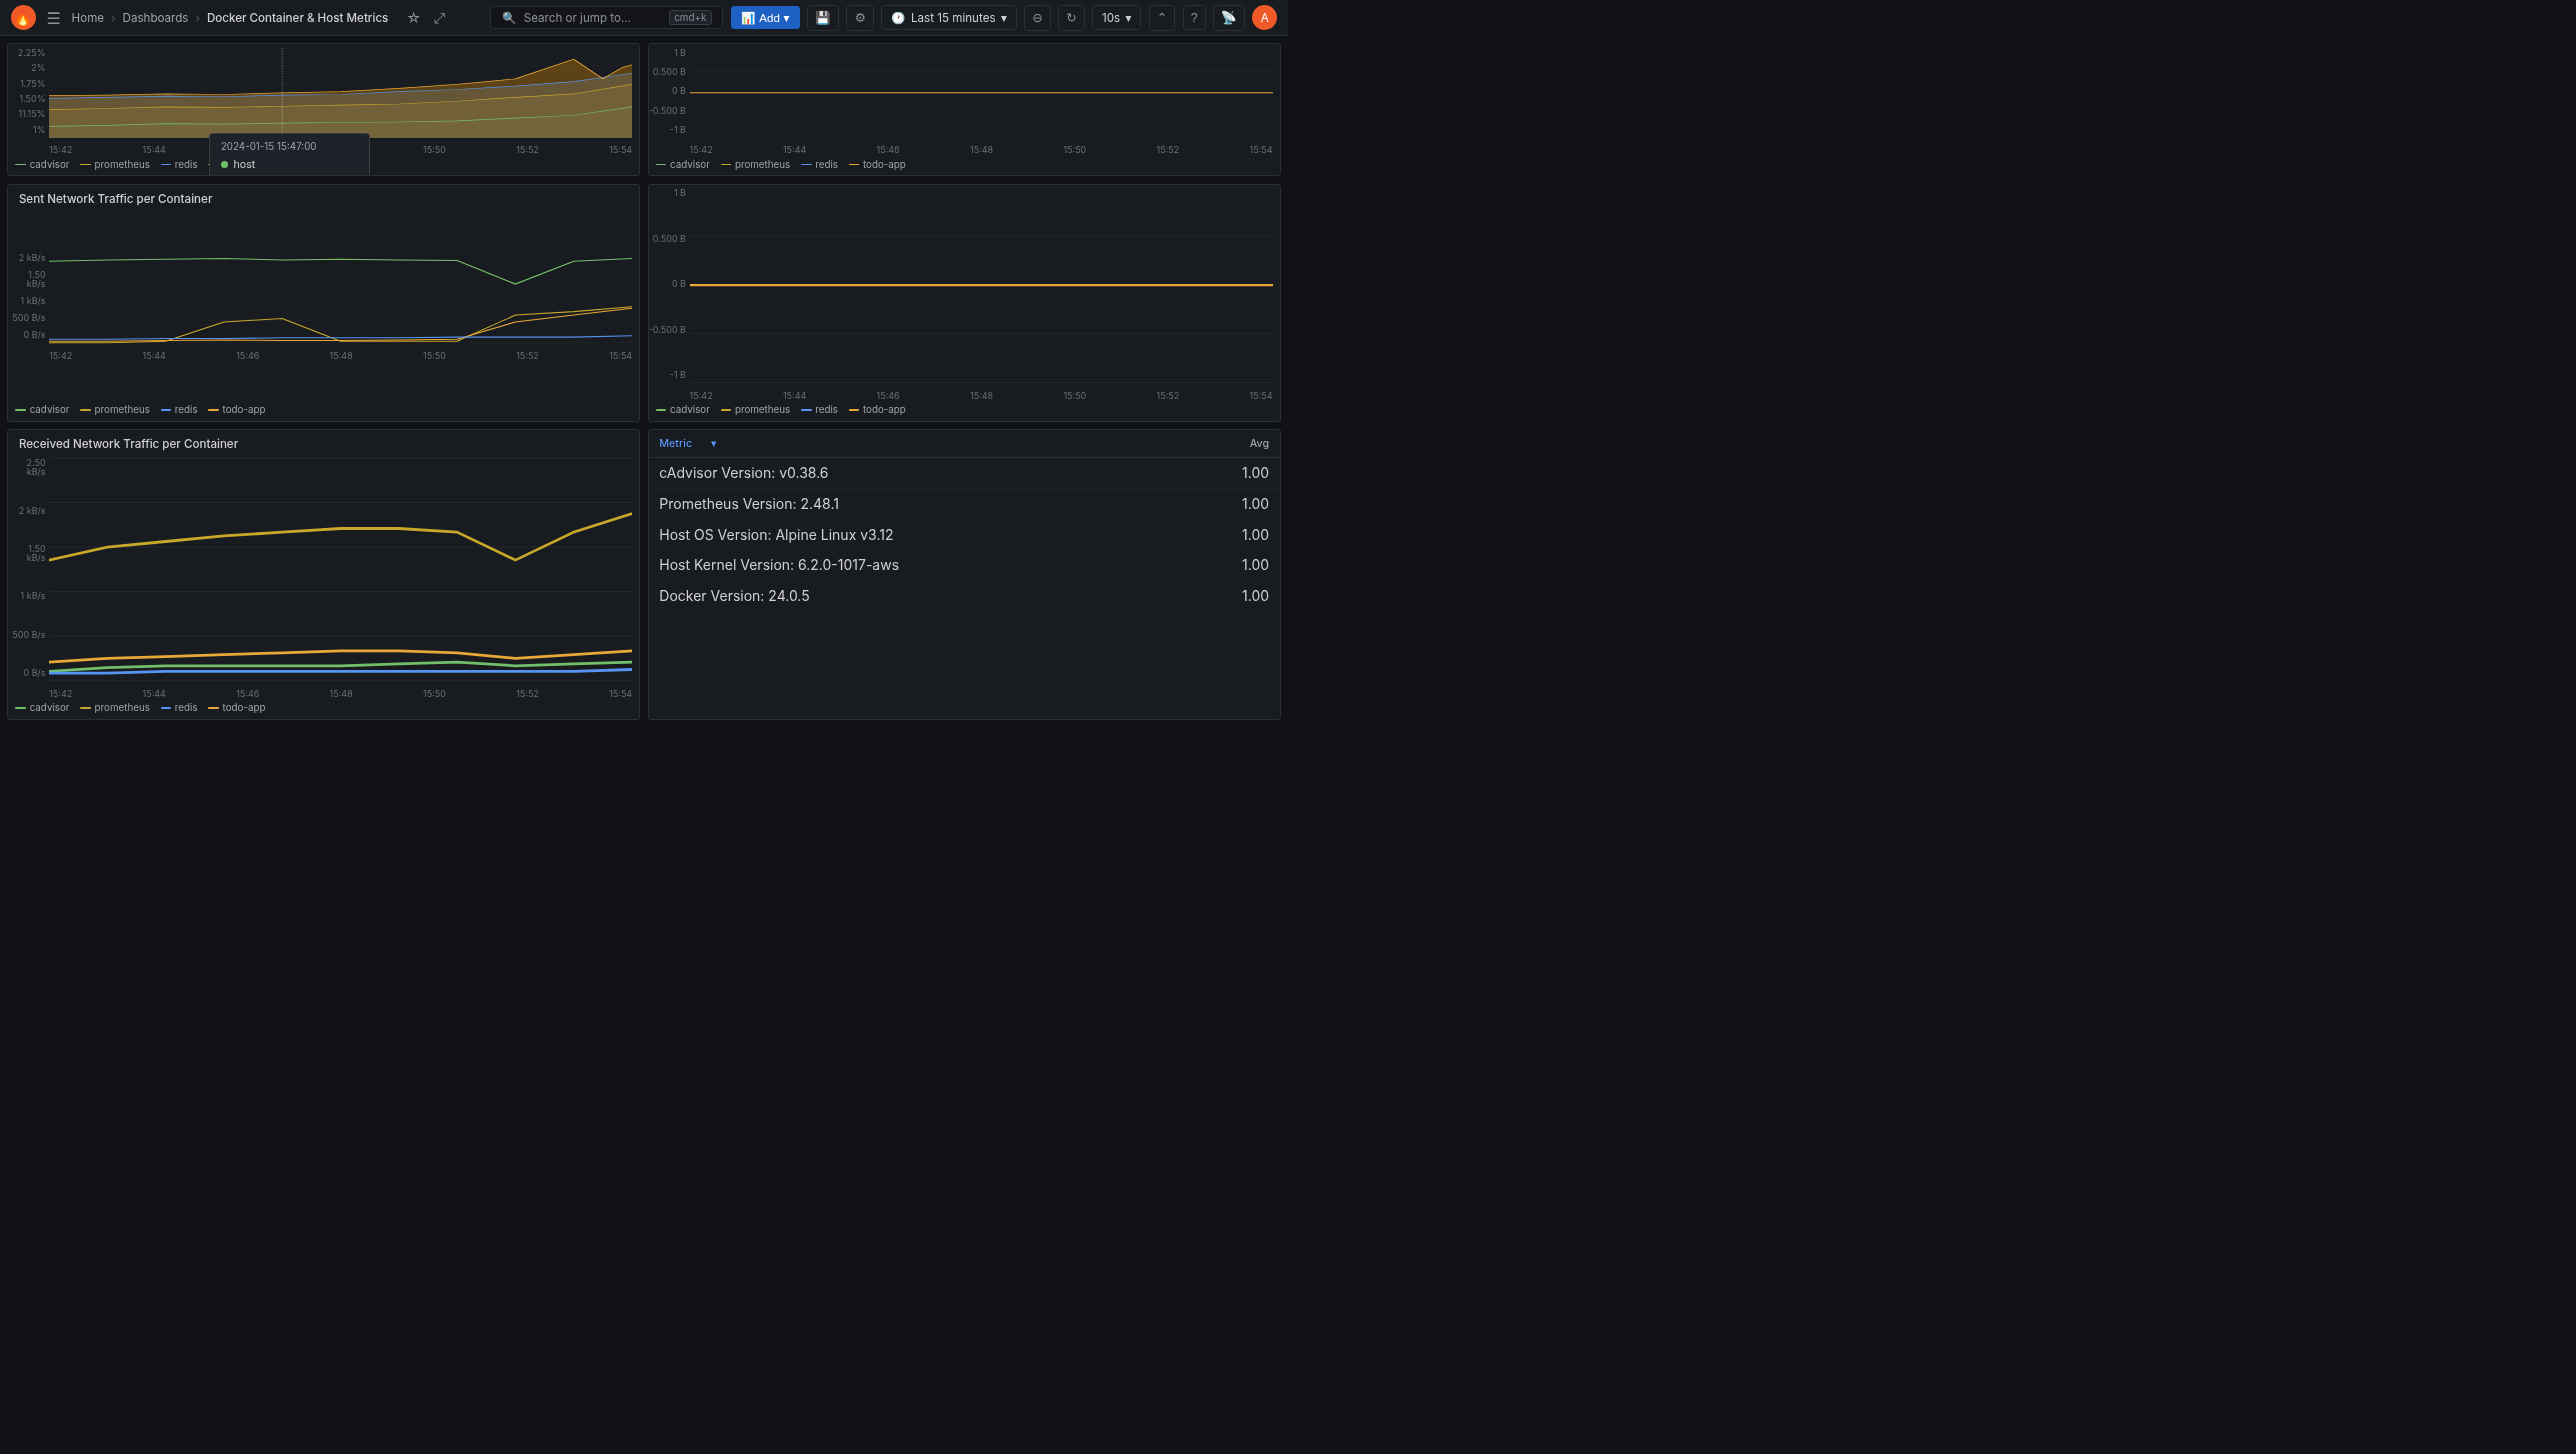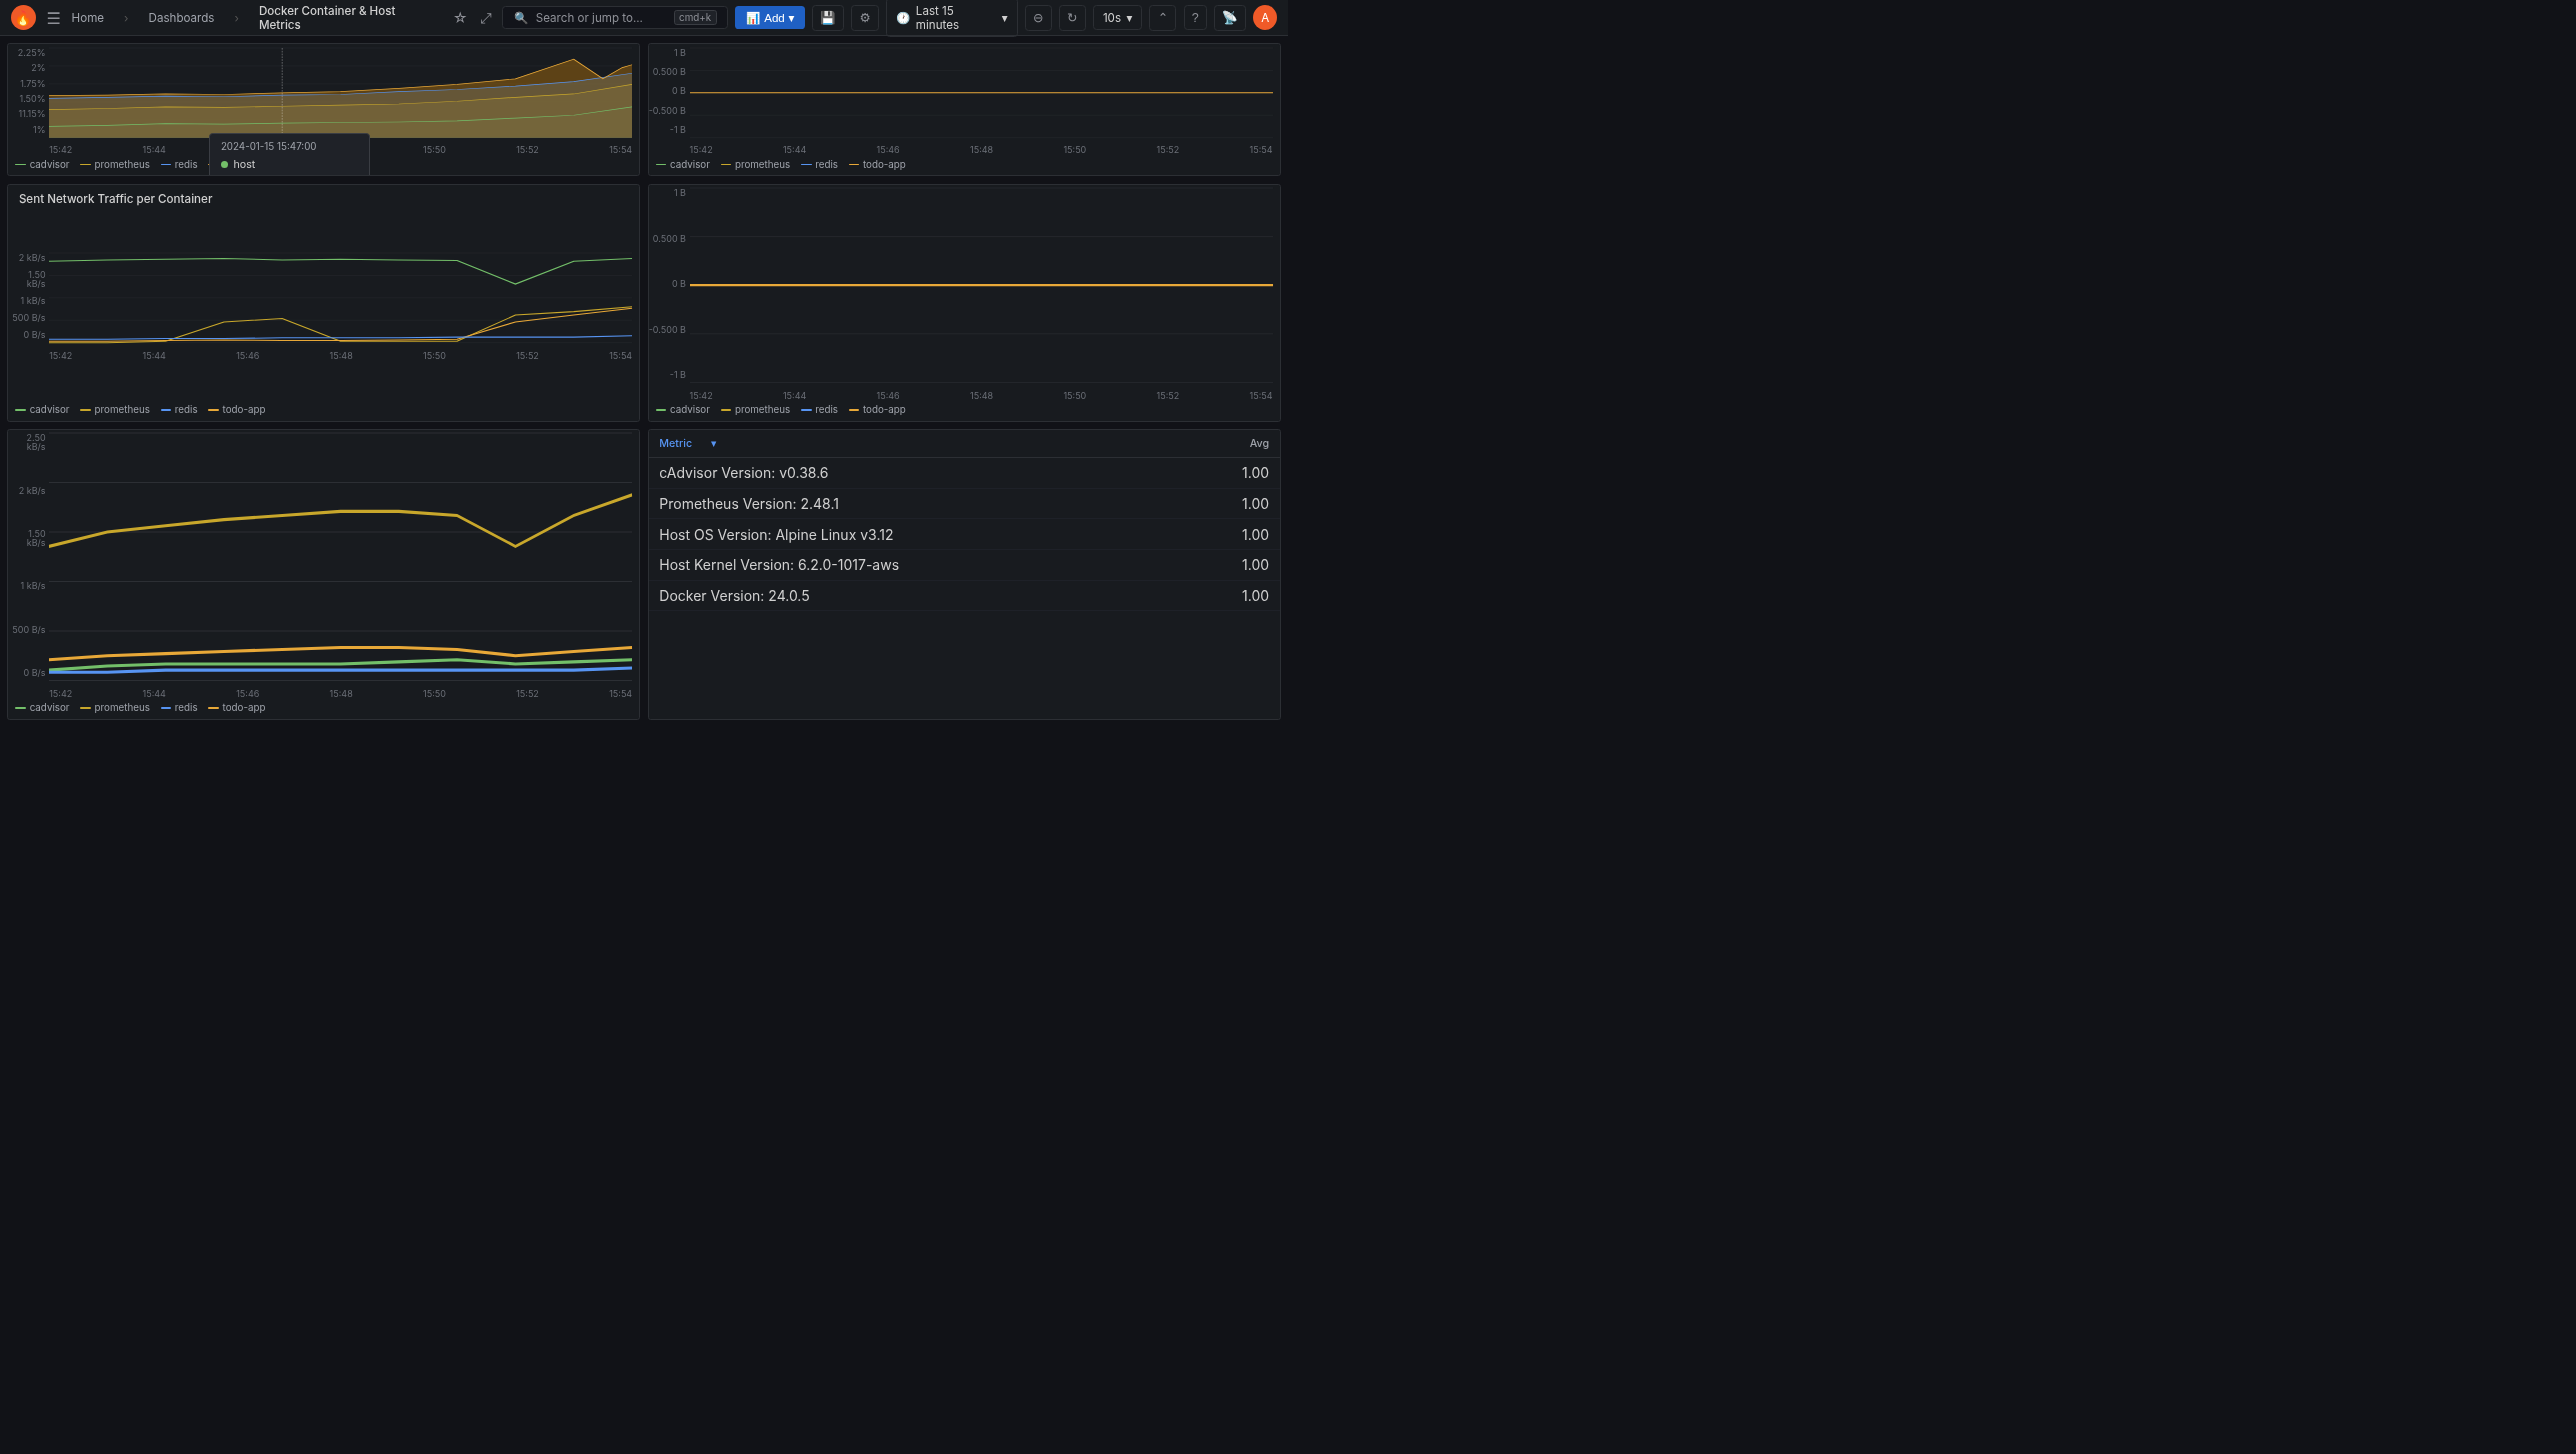--- a/index.html
+++ b/index.html
@@ -27,21 +27,21 @@
       width: 25px; height: 25px;
       background: #f05a28;
       border-radius: 50%;
       display: flex; align-items: center; justify-content: center;
       font-size: 14.3px; flex-shrink: 0;
     }
     .topbar-hamburger {
       font-size: 16px; color: #8e9097; cursor: pointer; padding: 3.6px;
     }
     .topbar-breadcrumb {
-      display: flex; align-items: center; gap: 20px;
+      display: flex; align-items: center; gap: 7px;
       font-size: 11.6px; color: #9fa3ab;
     }
     .topbar-breadcrumb a { color: #9fa3ab; text-decoration: none; }
     .topbar-breadcrumb .sep { color: #555; }
     .topbar-breadcrumb .current { color: #d0d0d0; font-weight: 500; }
     .topbar-icons { display: flex; gap: 5.4px; margin-left: 7.2px; }
     .topbar-icon { color: #8e9097; cursor: pointer; font-size: 14.3px; padding: 1.8px 3.6px; }
     .topbar-right {
       margin-left: auto;
       display: flex; align-items: center; gap: 7.2px;
@@ -530,20 +530,23 @@
         <span>redis</span>
       </div>
       <div class="legend-item">
         <div class="legend-dot" style="background:#e8a838;"></div>
         <span>todo-app</span>
       </div>
     </div>
   </div>
 
   <div class="panel" style="grid-column:1; grid-row:3;">
+    <div class="panel-header">
+      <span>Received Network Traffic per Container</span>
+    </div>
     <div class="chart-area">
       <div class="y-axis">
         <span class="y-label">2.50 kB/s</span>
         <span class="y-label">2 kB/s</span>
         <span class="y-label">1.50 kB/s</span>
         <span class="y-label">1 kB/s</span>
         <span class="y-label">500 B/s</span>
         <span class="y-label">0 B/s</span>
       </div>
       <div class="chart-svg-container">

